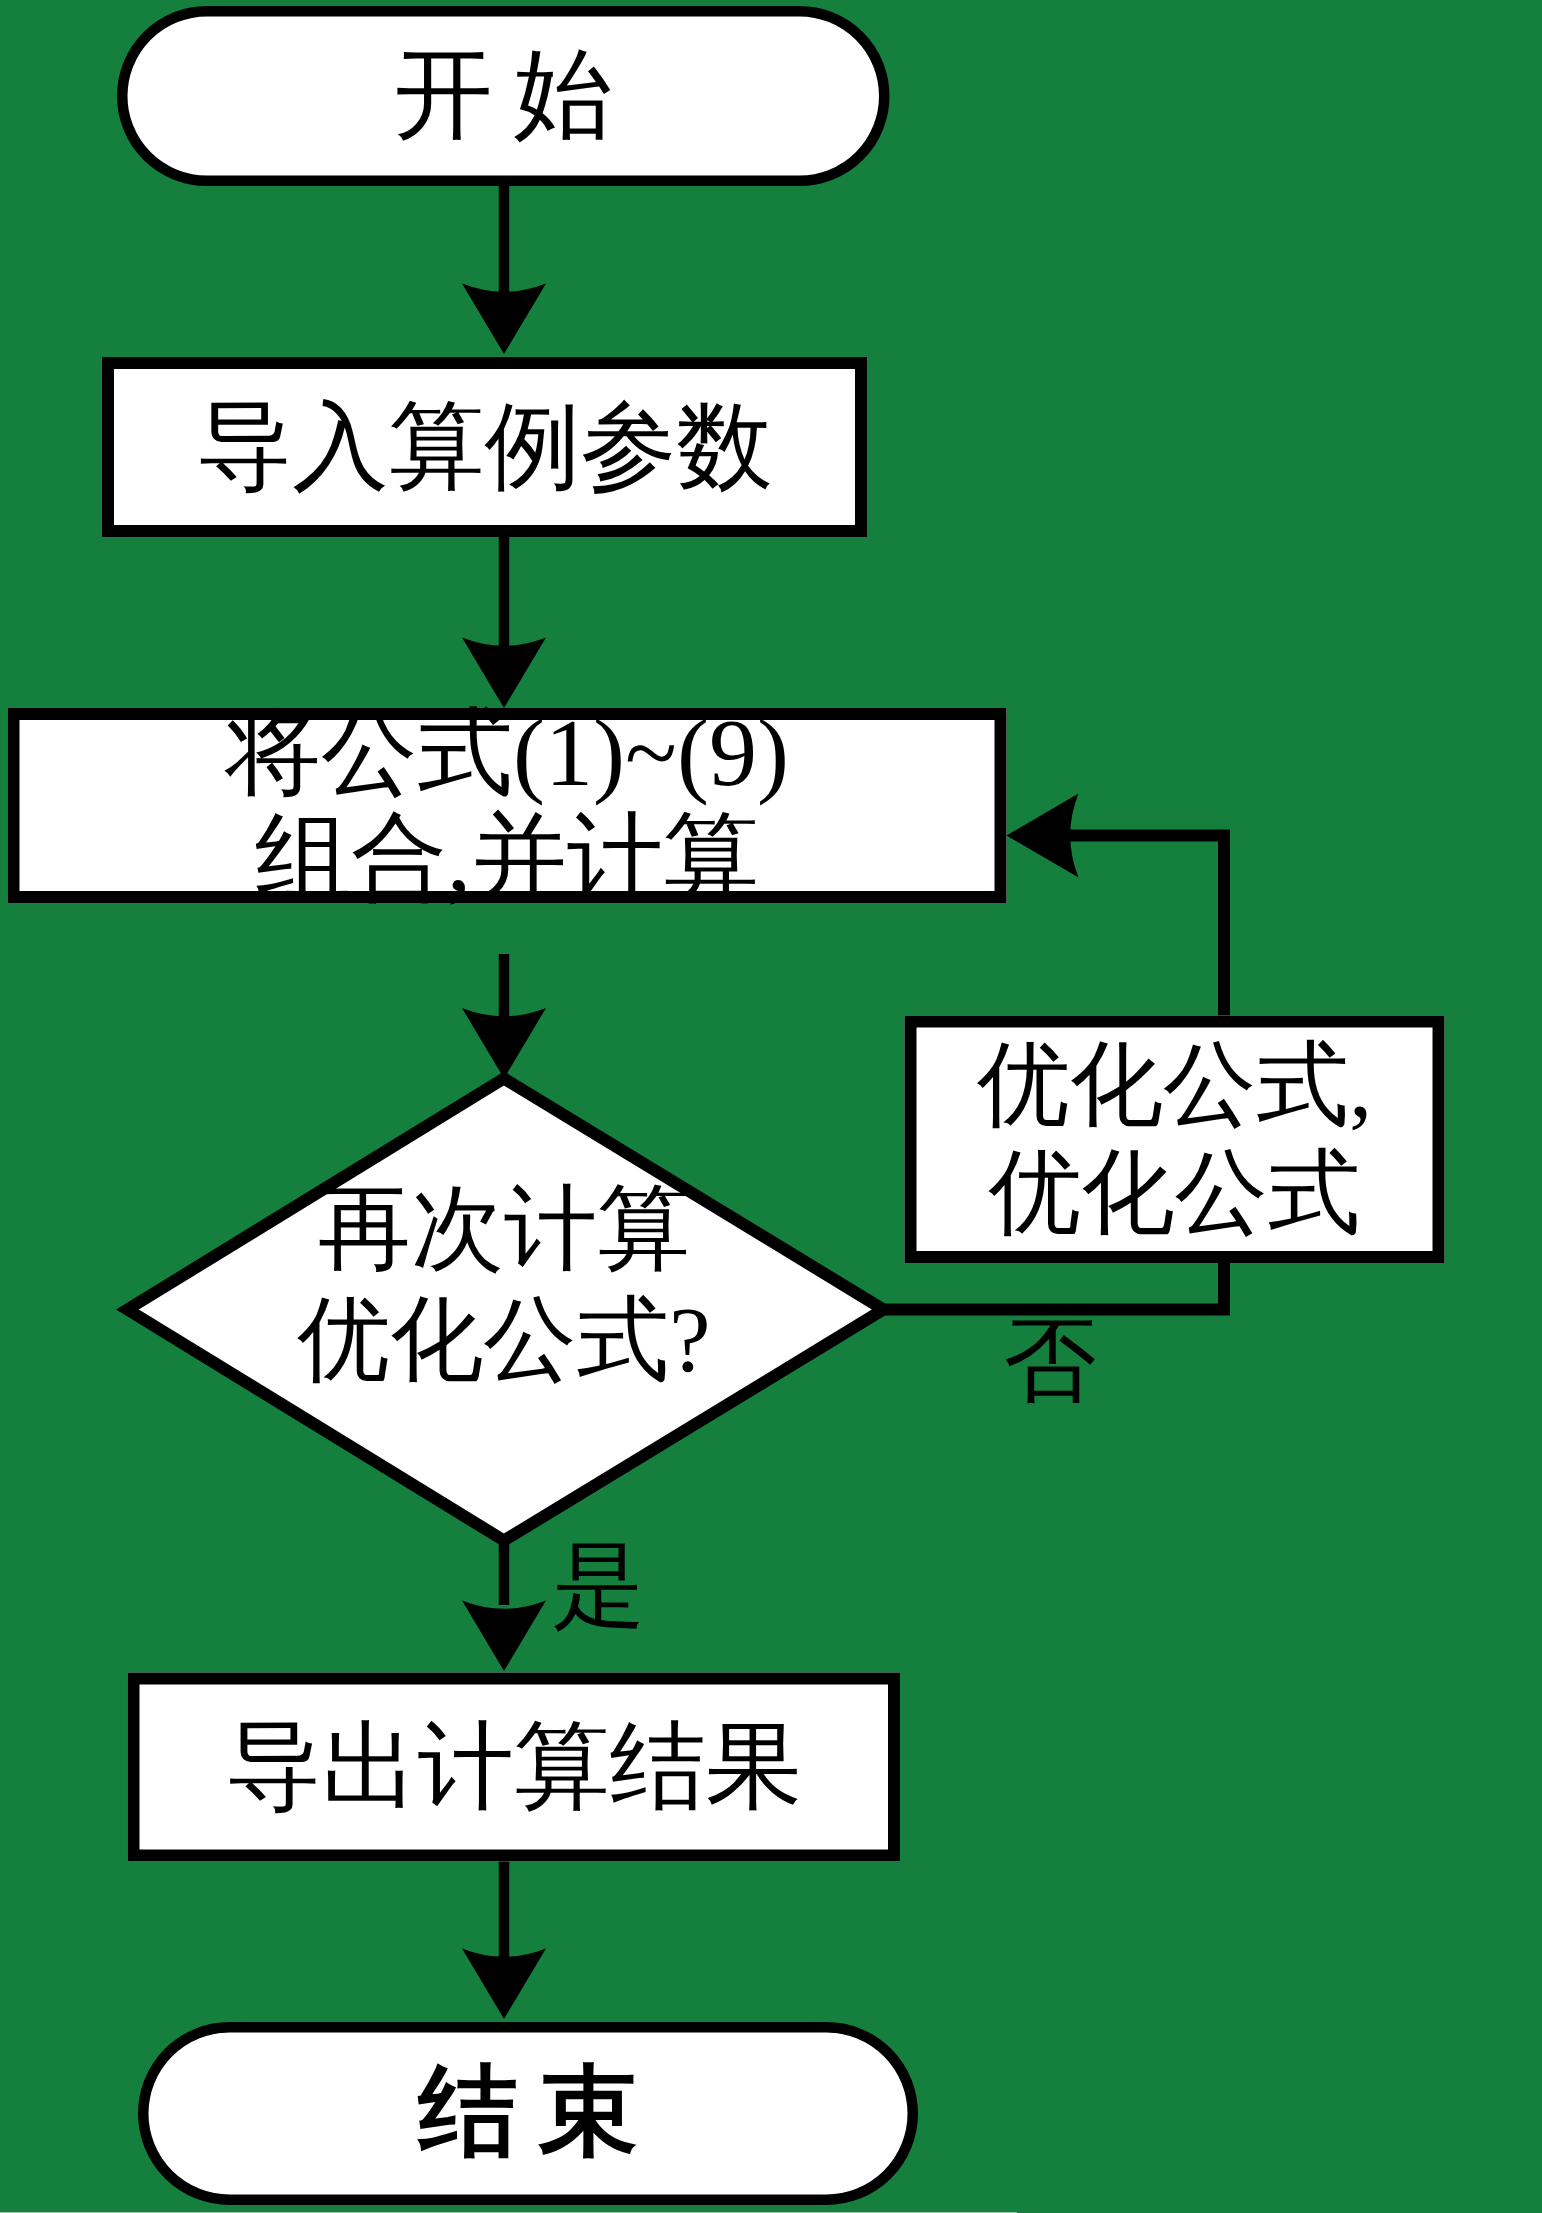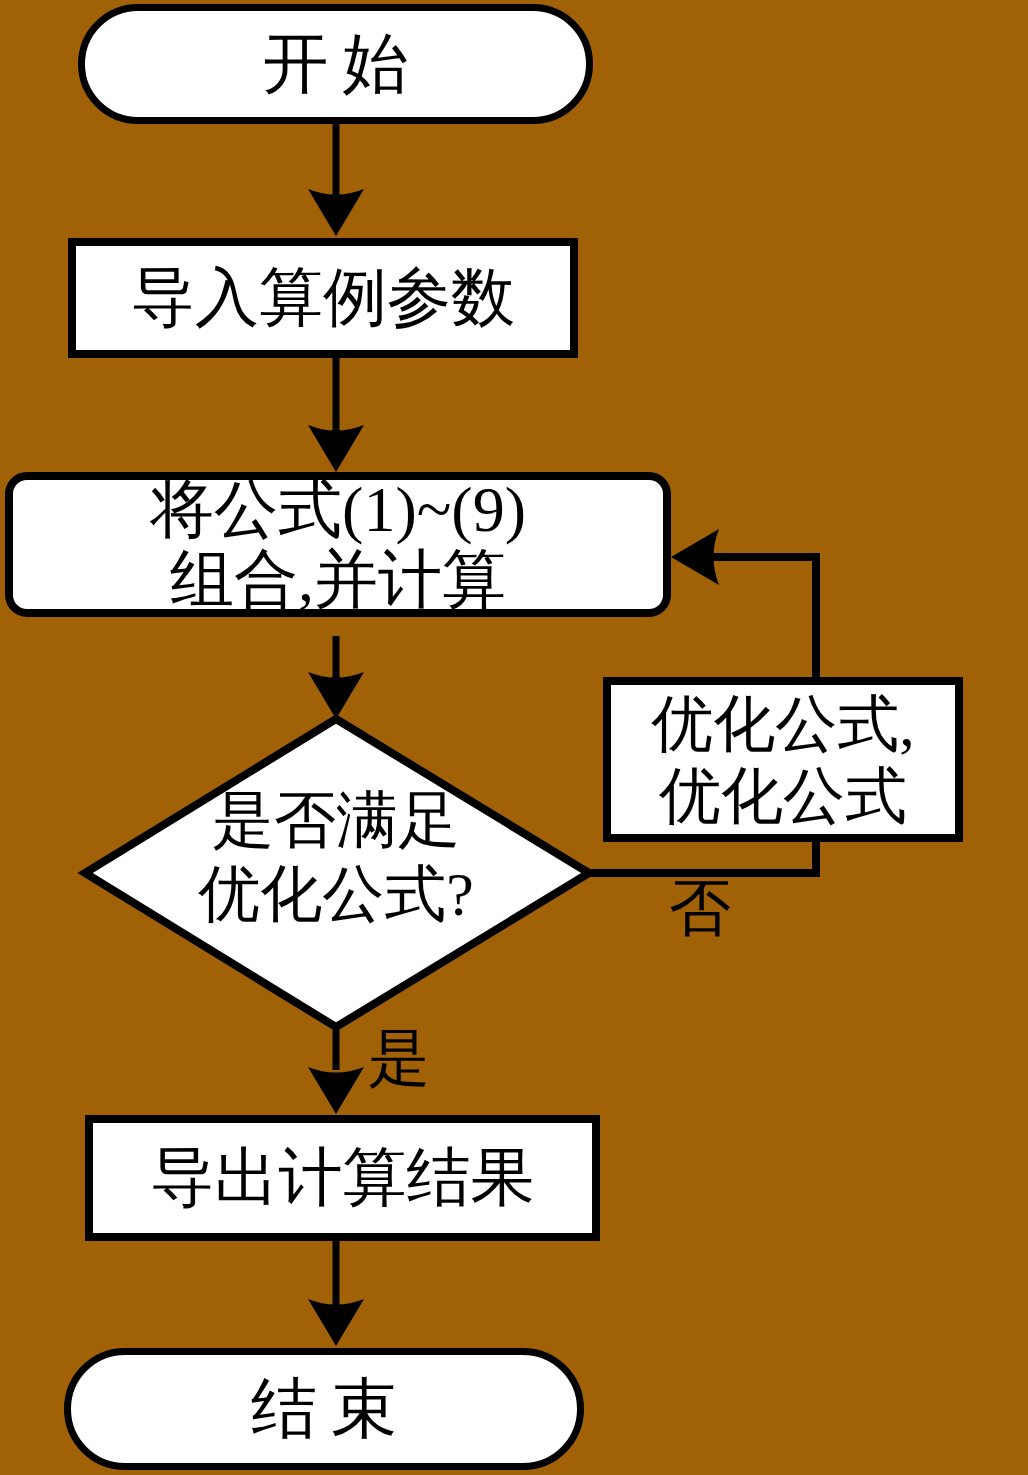--- a/index.html
+++ b/index.html
@@ -1,19 +1,19 @@
 <!DOCTYPE html>
 <html><head>
 <meta charset="utf-8">
 <style>
   html,body{margin:0;padding:0;background:#ffffff;}
   #canvas{
     position:relative;
     width:1028px;height:1475px;
-    background:#a16207;
+    background:#15803d;
     font-family:"Liberation Serif","DejaVu Serif",serif;
     color:#000;
     overflow:hidden;
   }
   #connector-layer{
     position:absolute;left:0;top:0;width:1028px;height:1475px;z-index:1;
   }
   .node{
     position:absolute;
     box-sizing:border-box;
@@ -79,39 +79,39 @@
   </svg>
 
   <div class="node terminator two-char" id="start-node" style="left:78px;top:4px;width:515px;height:120px;">
     <span class="txt-line">开始</span>
   </div>
 
   <div class="node process" id="import-box" style="left:68px;top:238px;width:510px;height:120px;">
     <span class="txt-line">导入算例参数</span>
   </div>
 
-  <div class="node process" id="combine-box" style="left:5px;top:472px;width:666px;height:145px;border-radius:22px;">
+  <div class="node process" id="combine-box" style="left:5px;top:472px;width:666px;height:130px;">
     <span class="txt-line">将公式(1)~(9)</span>
     <span class="txt-line">组合,并计算</span>
   </div>
 
   <div class="node process" id="optimize-box" style="left:603px;top:677px;width:360px;height:165px;">
     <span class="txt-line">优化公式,</span>
     <span class="txt-line">优化公式</span>
   </div>
 
   <div class="diamond-text">
-    <div class="txt-line">是否满足</div>
+    <div class="txt-line">再次计算</div>
     <div class="txt-line">优化公式?</div>
   </div>
 
   <span class="edge-label" id="no-label">否</span>
   <span class="edge-label" id="yes-label">是</span>
 
   <div class="node process" id="export-box" style="left:85px;top:1115px;width:515px;height:126px;">
     <span class="txt-line">导出计算结果</span>
   </div>
 
-  <div class="node terminator two-char" id="end-node" style="left:64px;top:1348px;width:520px;height:122px;">
+  <div class="node terminator two-char" id="end-node" style="left:92px;top:1348px;width:520px;height:122px;font-weight:bold;">
     <span class="txt-line">结束</span>
   </div>
 
 </div>
 
 </body></html>

